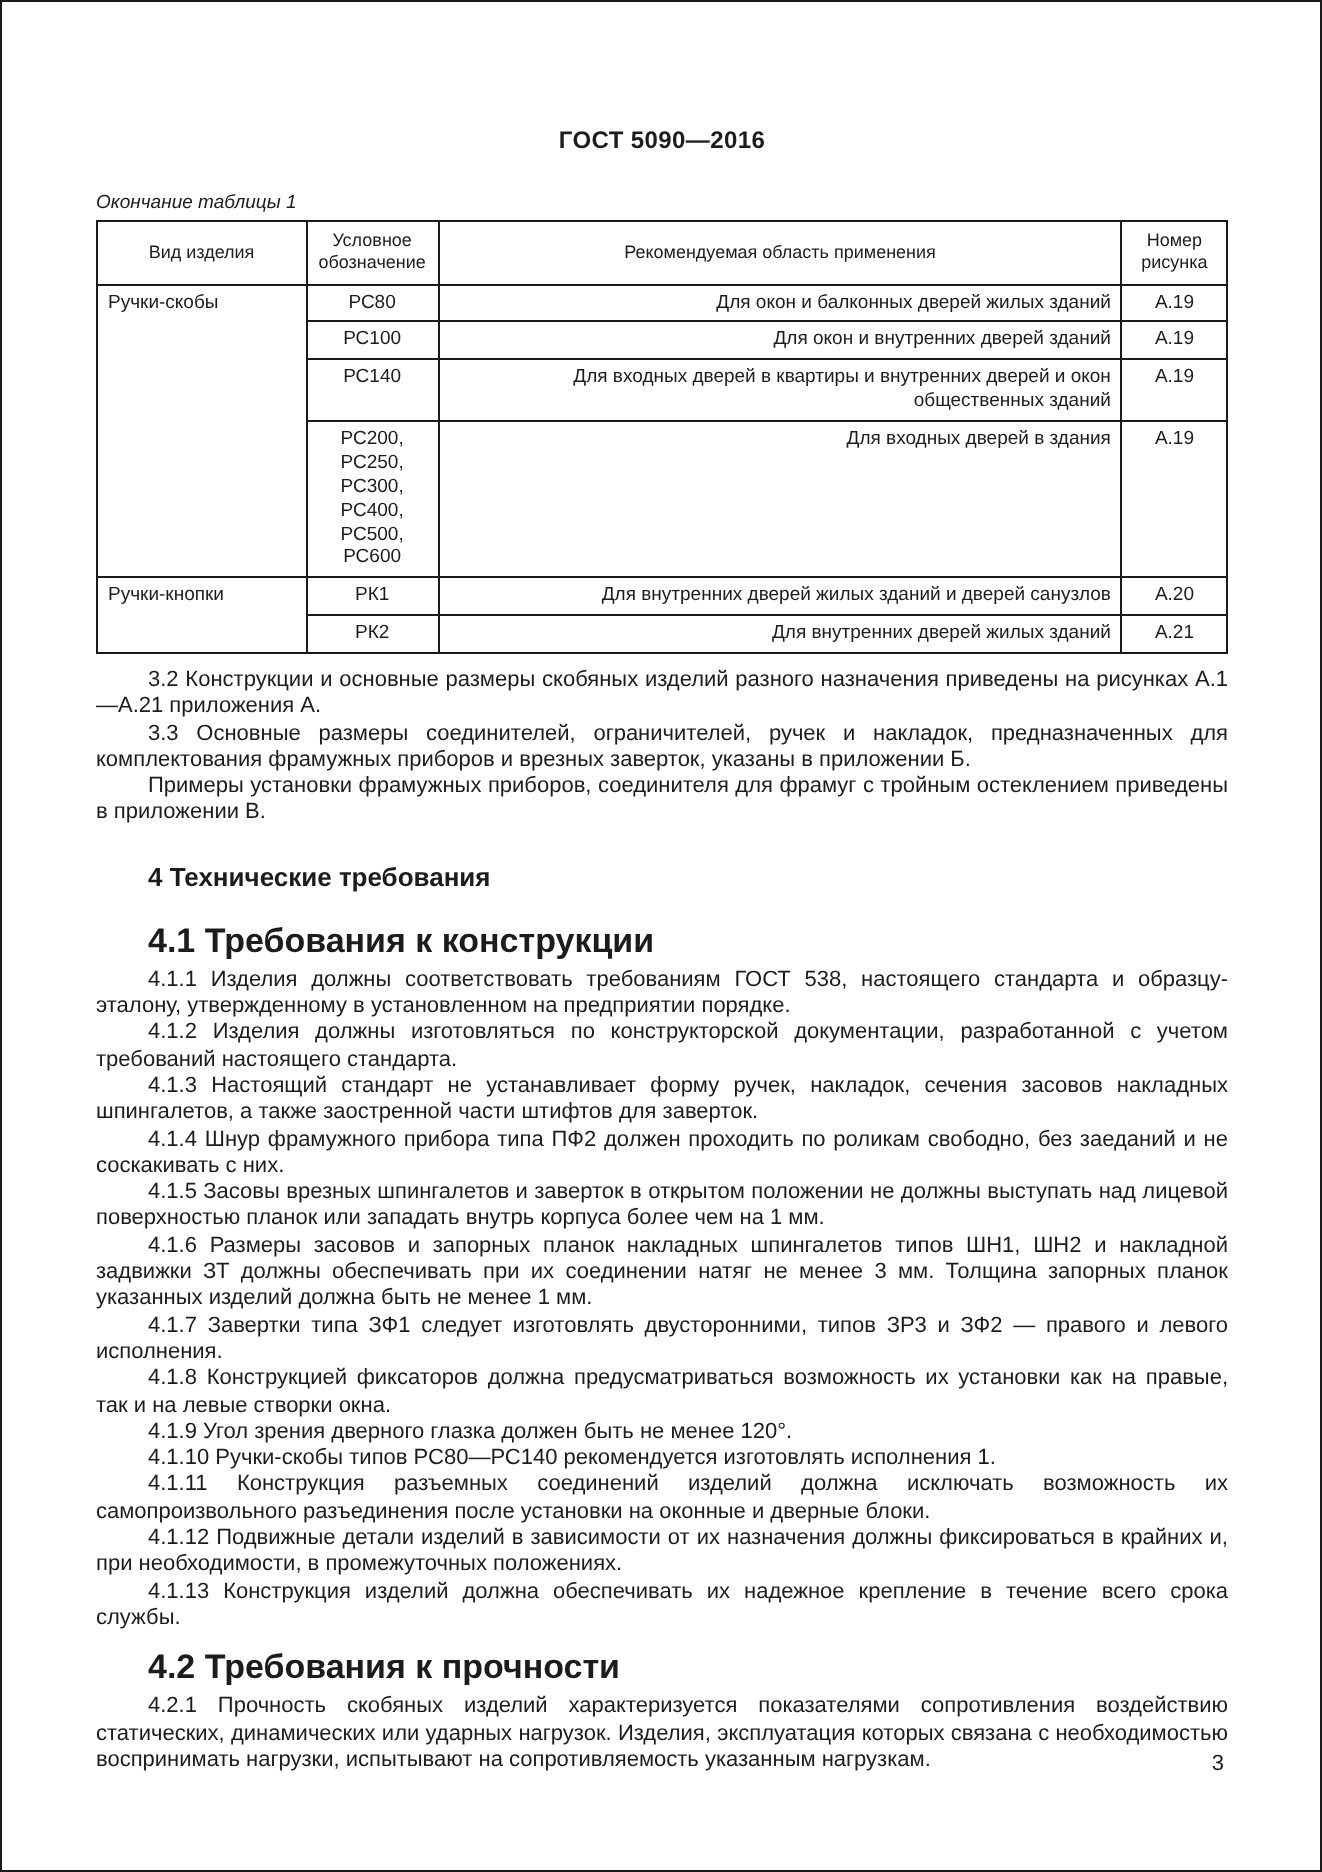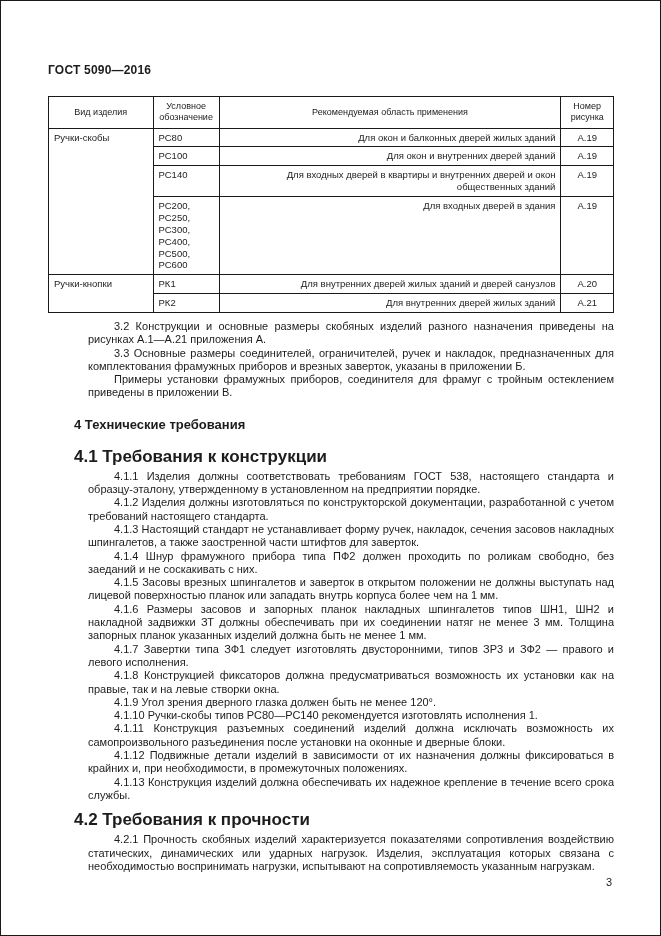--- a/index.html
+++ b/index.html
@@ -11,21 +11,21 @@
     background: #ffffff;
     border: 1px solid #1a1a1a;
     padding: 62px 46px 0 47px;
     overflow: hidden;
     font-family: "Liberation Sans", sans-serif;
     color: #1c1c1c;
   }
   .doc-code {
     font-size: 12px;
     font-weight: bold;
-    text-align: left;
+    text-align: center;
     margin-bottom: 19px;
     letter-spacing: 0.2px;
   }
   .table-caption {
     font-size: 9.5px;
     font-style: italic;
     margin-bottom: 3px;
   }
   table.spec-table {
     width: 100%;
@@ -43,24 +43,24 @@
     text-align: center;
     vertical-align: middle;
     white-space: pre-line;
     padding: 4px 2px;
   }
   .spec-table td {
     vertical-align: top;
     padding: 3px 5px;
   }
   .cell-product { padding-left: 6px; }
-  .cell-designation { text-align: left; white-space: pre-line; padding-left: 2px; padding-right: 2px; }
+  .cell-designation { text-align: center; white-space: pre-line; padding-left: 2px; padding-right: 2px; }
   .cell-application { text-align: right; }
   .cell-figure { text-align: center; }
-  .text-block { margin-top: 7px; margin-left: 40px; }
+  .text-block { margin-top: 7px; }
   .para {
     font-size: 11px;
     line-height: 1.21;
     text-align: justify;
     text-indent: 26px;
   }
   .section-title {
     font-size: 13px;
     font-weight: bold;
     margin: 17px 0 15px 0;
@@ -79,20 +79,21 @@
     font-size: 11px;
   }
 </style>
 </head>
 <body>
 
 <div class="page">
 
   <div class="doc-code">ГОСТ 5090—2016</div>
 
+  <div class="table-caption">Окончание таблицы 1</div>
 
   <table class="spec-table">
     <colgroup>
       <col style="width:18.5%">
       <col style="width:11.7%">
       <col style="width:60.5%">
       <col style="width:9.3%">
     </colgroup>
     <thead>
       <tr>

